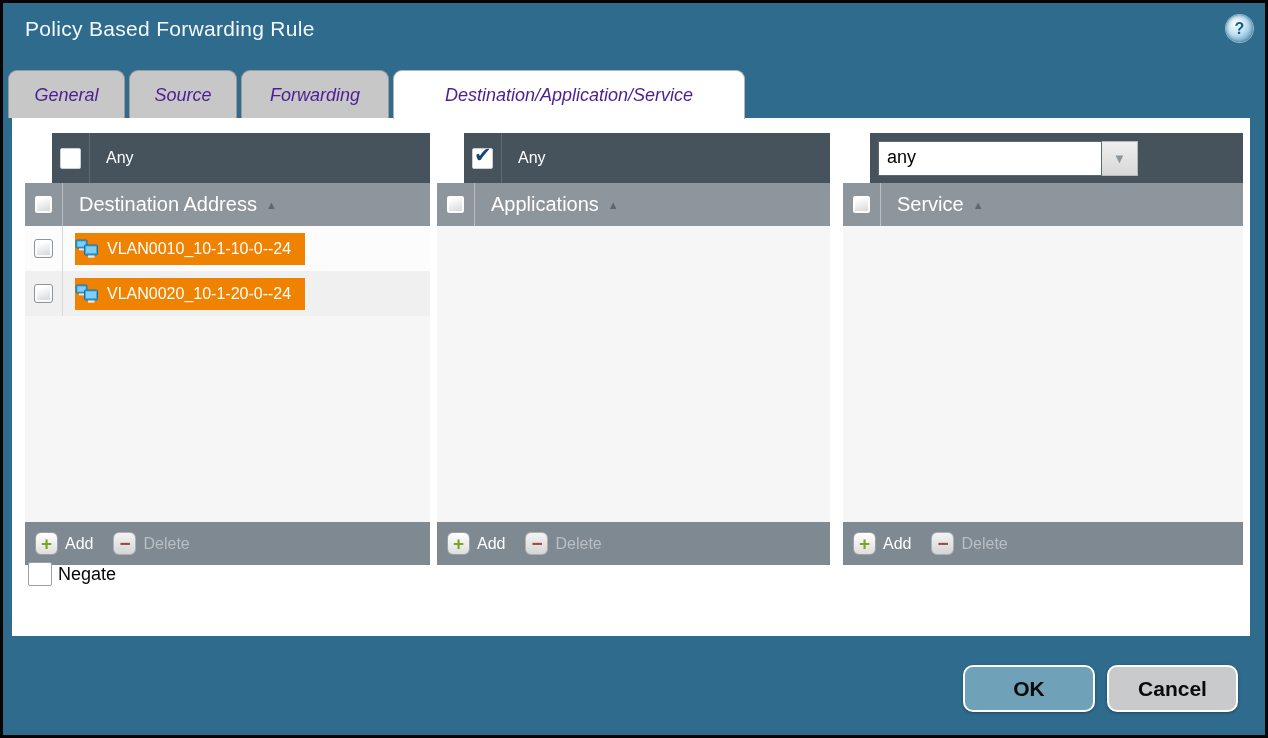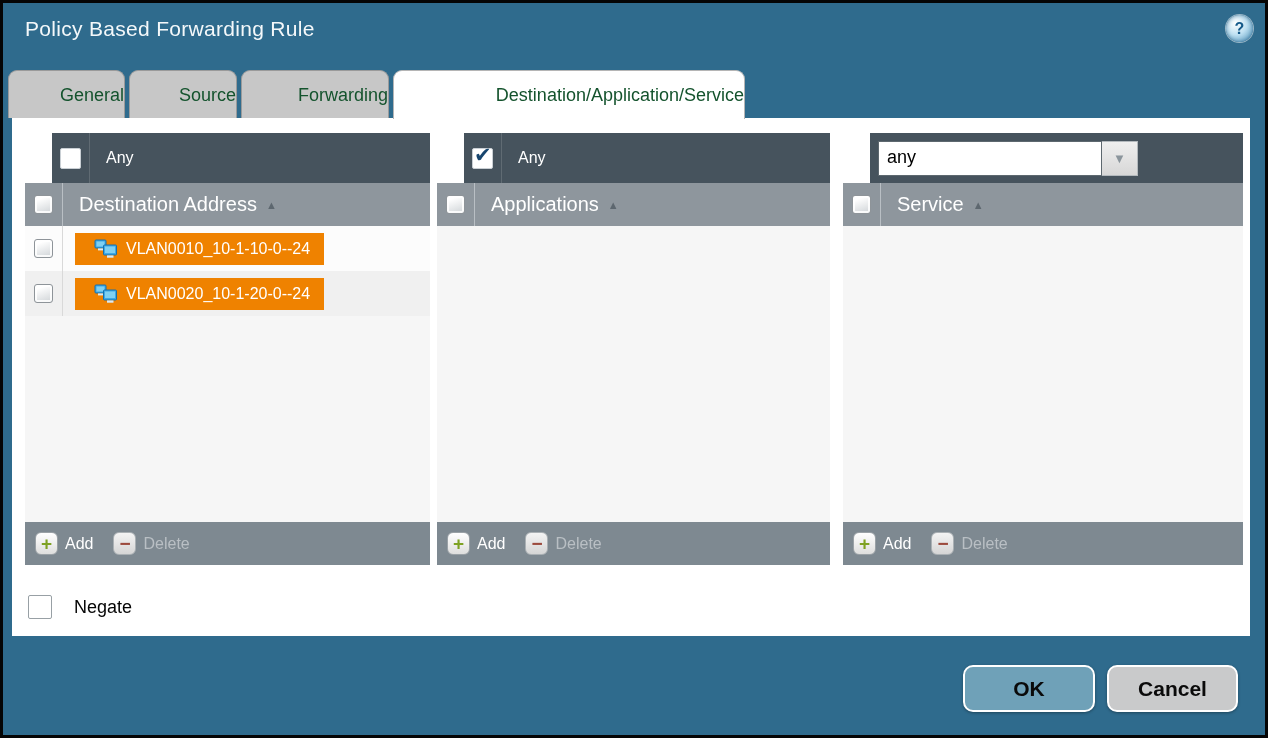--- a/index.html
+++ b/index.html
@@ -15,24 +15,24 @@
   .help { position:absolute; left:1226px; top:15px; width:27px; height:27px; border-radius:50%;
     background: radial-gradient(circle at 35% 30%, #ffffff, #bfe1f2 45%, #5e9ec3 90%);
     box-shadow: 0 0 0 1px rgba(255,255,255,.5), inset 0 0 4px rgba(13,70,110,.55);
     display:flex; align-items:center; justify-content:center;
     color:#155a8a; font-weight:bold; font-size:16px; cursor:pointer;
   }
 
   
   .tabs { position:absolute; left:8px; top:70px; display:flex; gap:4px; z-index:3; }
   .tab {
-    height:48px; line-height:48px; text-align:right;
-    background:#c7c7c7; color:#14532d; font-size:18px;
+    height:48px; line-height:48px; text-align:center;
+    background:#c7c7c7; color:#4c1d95; font-size:18px;
     border:1px solid #9a9a9a; border-bottom:none;
-    border-radius:9px 9px 0 0; cursor:pointer;
+    border-radius:9px 9px 0 0; cursor:pointer;font-style:italic;
   }
   .tab-general { width:117px; }
   .tab-source { width:108px; }
   .tab-das { width:352px; }
   .tab-forwarding { width:148px; }
   .tab.active { background:#ffffff; border-color:#b5b5b5; height:49px; }
 
   
   .panel { position:absolute; left:12px; top:118px; width:1238px; height:518px; background:#ffffff; z-index:2; }
 
@@ -57,21 +57,21 @@
     box-shadow: inset 0 0 0 2px rgba(255,255,255,.85); cursor:pointer; }
   .hdr-label { margin-left:16px; color:#ffffff; font-size:20px;text-align:center; }
   .sort-arrow { margin-left:9px; color:#5d676f; font-size:11px; }
 
   .list { flex:1; background:#f6f6f6; overflow:hidden; }
   .row { height:45px; display:flex; align-items:center; background:#fcfcfc; cursor:pointer; }
   .row.alt { background:#f0f0f0; }
   .row-check-cell { width:38px; height:100%; display:flex; align-items:center; justify-content:center;
     border-right:1px solid #d9d9d9; flex:none; }
   .chip { margin-left:12px; height:32px; background:#ef8200; color:#ffffff;
-    display:inline-flex; align-items:center; gap:8px; padding:0 14px 0 19px; font-size:16px; }
+    display:inline-flex; align-items:center; gap:8px; padding:0 14px 0 0; font-size:16px; }
 
   .col-footer { height:43px; background:#7e8991; display:flex; align-items:center; gap:20px;
     padding-left:10px; flex:none; }
   .tool-btn { display:flex; align-items:center; gap:7px; cursor:pointer; }
   .tool-icon { width:23px; height:23px; border-radius:6px; border:1px solid #9aa1a6;
     background:linear-gradient(180deg,#ffffff,#dededd); display:flex; align-items:center; justify-content:center;
     font-weight:bold; }
   .tool-icon.plus { color:#7ea223; font-size:19px; line-height:1; }
   .tool-icon.minus { color:#9c4a3d; font-size:19px; line-height:1; background:linear-gradient(180deg,#f4f4f4,#d5d5d5); border-color:#aab0b4; }
   .tool-label { font-size:16px; color:#ffffff; }
@@ -79,21 +79,21 @@
 
   
   .dd { display:flex; height:35px; width:260px; margin-left:8px; }
   .dd-value { width:224px; background:#ffffff; border:1px solid #5d686f; font-size:18px; color:#000;
     padding:5px 0 0 8px; }
   .dd-btn { width:36px; background:linear-gradient(180deg,#efefef,#d7d7d7); border:1px solid #b3b9bd;
     border-left:none; display:flex; align-items:center; justify-content:center; cursor:pointer; }
   .dd-arrow { color:#8b959c; font-size:13px; }
 
   
-  .negate { position:absolute; left:16px; top:477px; display:flex; align-items:center; gap:22px; }
+  .negate { position:absolute; left:16px; top:444px; display:flex; align-items:center; gap:6px; }
   .cb-negate { width:24px; height:24px; background:#ffffff; border:1px solid #98a0a5; border-radius:2px; cursor:pointer; }
   .negate-label { font-size:18px; color:#050505; }
 
   
   .btn { position:absolute; top:665px; height:47px; border:2px solid #ffffff; border-radius:10px;
     font-size:21px; color:#0a0a0a; display:flex; align-items:center; justify-content:center;
     cursor:pointer; box-shadow: 0 1px 3px rgba(0,0,0,.35); font-weight: bold; }
   .btn-ok { left:963px; width:132px; background:#6fa1b8; }
   .btn-cancel { left:1107px; width:131px; background:#c9cacb;border-radius:10px; }
 

